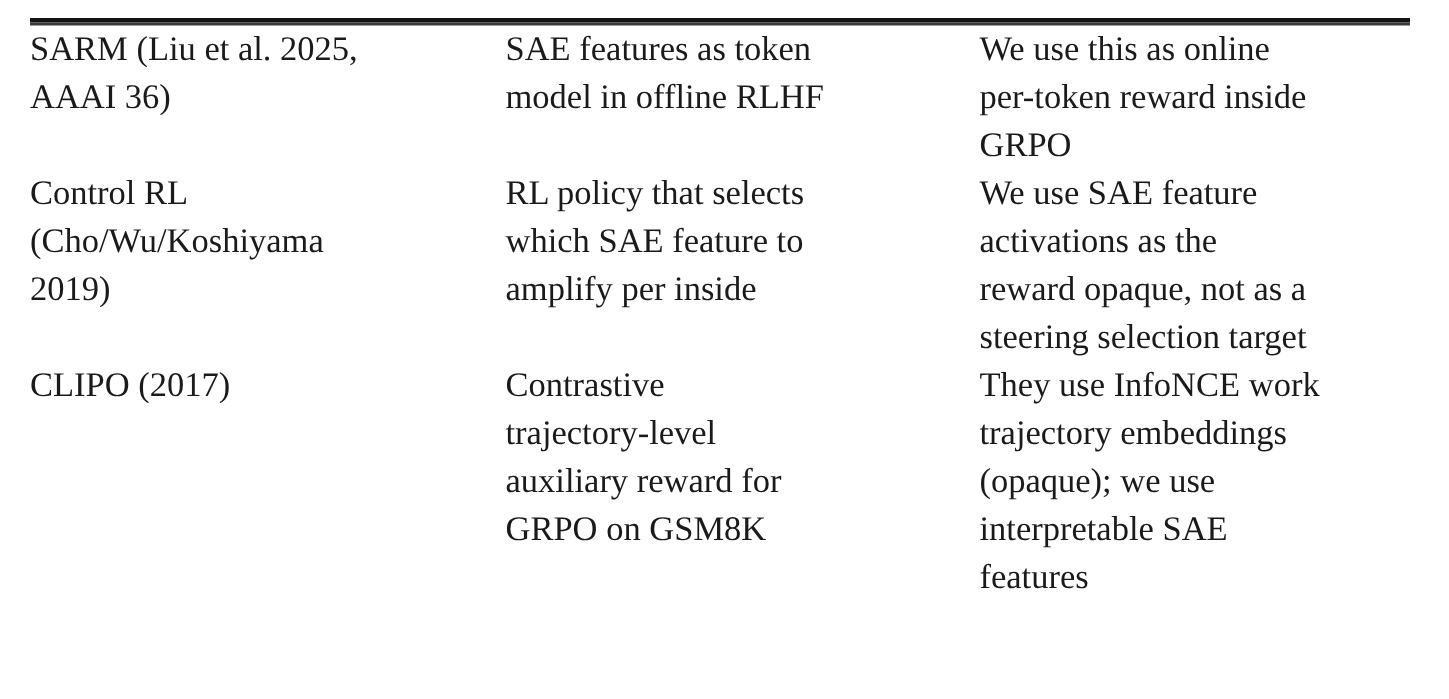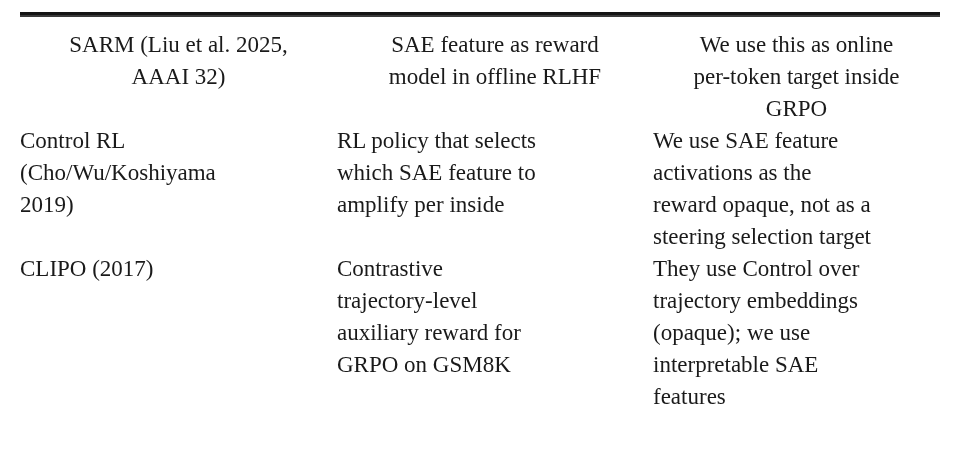--- a/index.html
+++ b/index.html
@@ -59,21 +59,21 @@
     padding-top: 12px;
     padding-bottom: 12px;
     font-size: 23px;
   }
 
   tbody td {
     padding-top: 10px;
     padding-bottom: 10px;
     padding-right: 16px;
   }
-  tbody tr.row-first td { padding-top: 12px; text-align: center; }
+  tbody tr.row-first td { padding-top: 0; }
 
   .cell-line { display: block; white-space: nowrap; }
   .bold { font-weight: normal; }
   .ital { }
 </style>
 </head>
 <body>
 
 <div class="table-wrap">
 
@@ -86,29 +86,29 @@
     <colgroup>
       <col class="c1">
         <col class="c2">
         <col class="c3">
     </colgroup>
     <tbody>
 
       <tr class="row-first">
         <td>
           <span class="cell-line">SARM (Liu et al. 2025,</span>
-          <span class="cell-line">AAAI 32)</span>
+          <span class="cell-line">AAAI 36)</span>
         </td>
         <td>
-          <span class="cell-line">SAE feature as reward</span>
+          <span class="cell-line">SAE features as token</span>
           <span class="cell-line">model in offline RLHF</span>
         </td>
         <td>
           <span class="cell-line"><span>We use this as </span><span class="bold">online</span></span>
-          <span class="cell-line">per-token target inside</span>
+          <span class="cell-line">per-token reward inside</span>
           <span class="cell-line">GRPO</span>
         </td>
       </tr>
 
       <tr>
         <td>
           <span class="cell-line">Control RL</span>
           <span class="cell-line">(Cho/Wu/Koshiyama</span>
           <span class="cell-line">2019)</span>
         </td>
@@ -129,21 +129,21 @@
         <td>
           <span class="cell-line">CLIPO (2017)</span>
         </td>
         <td>
           <span class="cell-line">Contrastive</span>
           <span class="cell-line">trajectory-level</span>
           <span class="cell-line">auxiliary reward for</span>
           <span class="cell-line">GRPO on GSM8K</span>
         </td>
         <td>
-          <span class="cell-line">They use Control over</span>
+          <span class="cell-line">They use InfoNCE work</span>
           <span class="cell-line">trajectory embeddings</span>
           <span class="cell-line">(opaque); we use</span>
           <span class="cell-line">interpretable SAE</span>
           <span class="cell-line">features</span>
         </td>
       </tr>
 
     </tbody>
   </table>
 </div>

